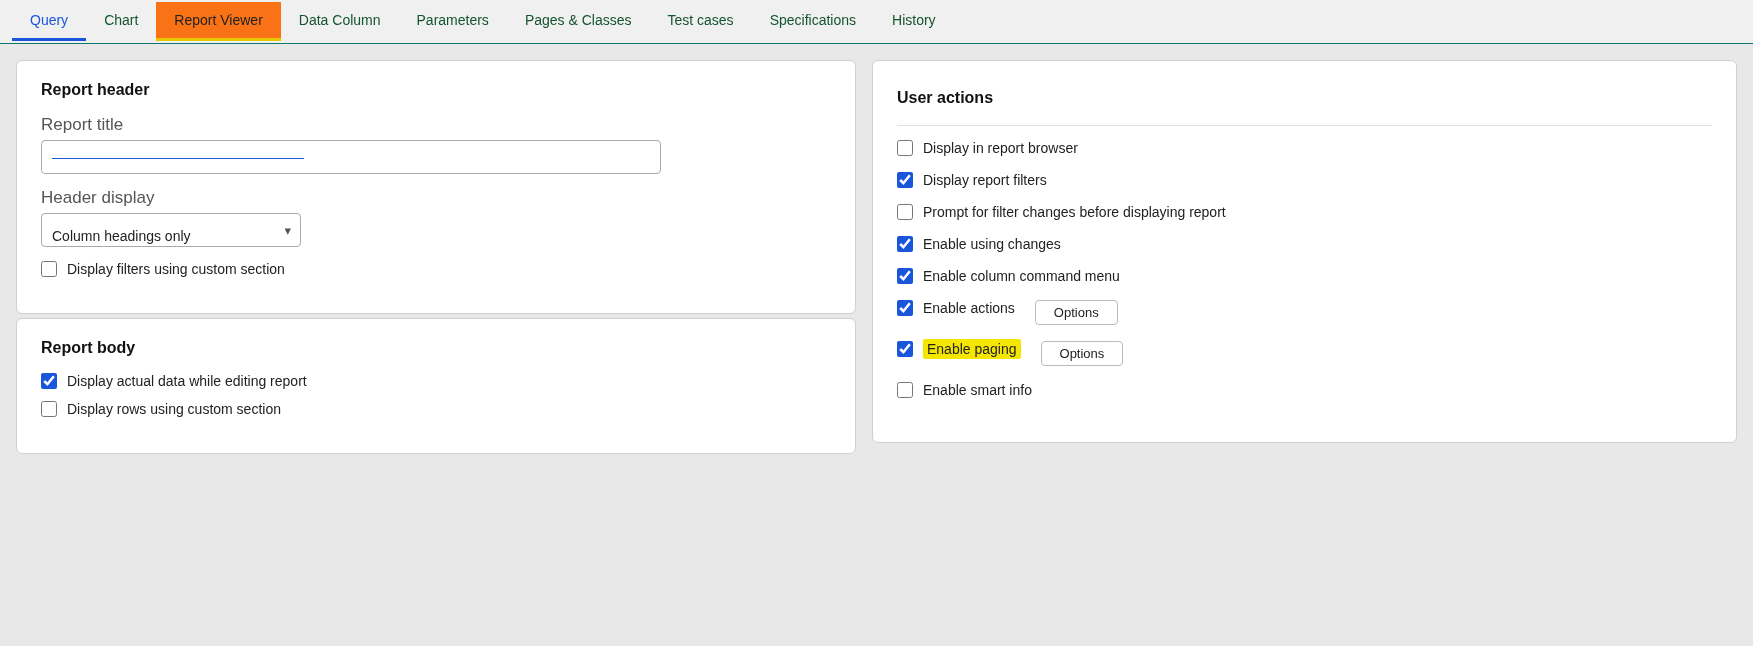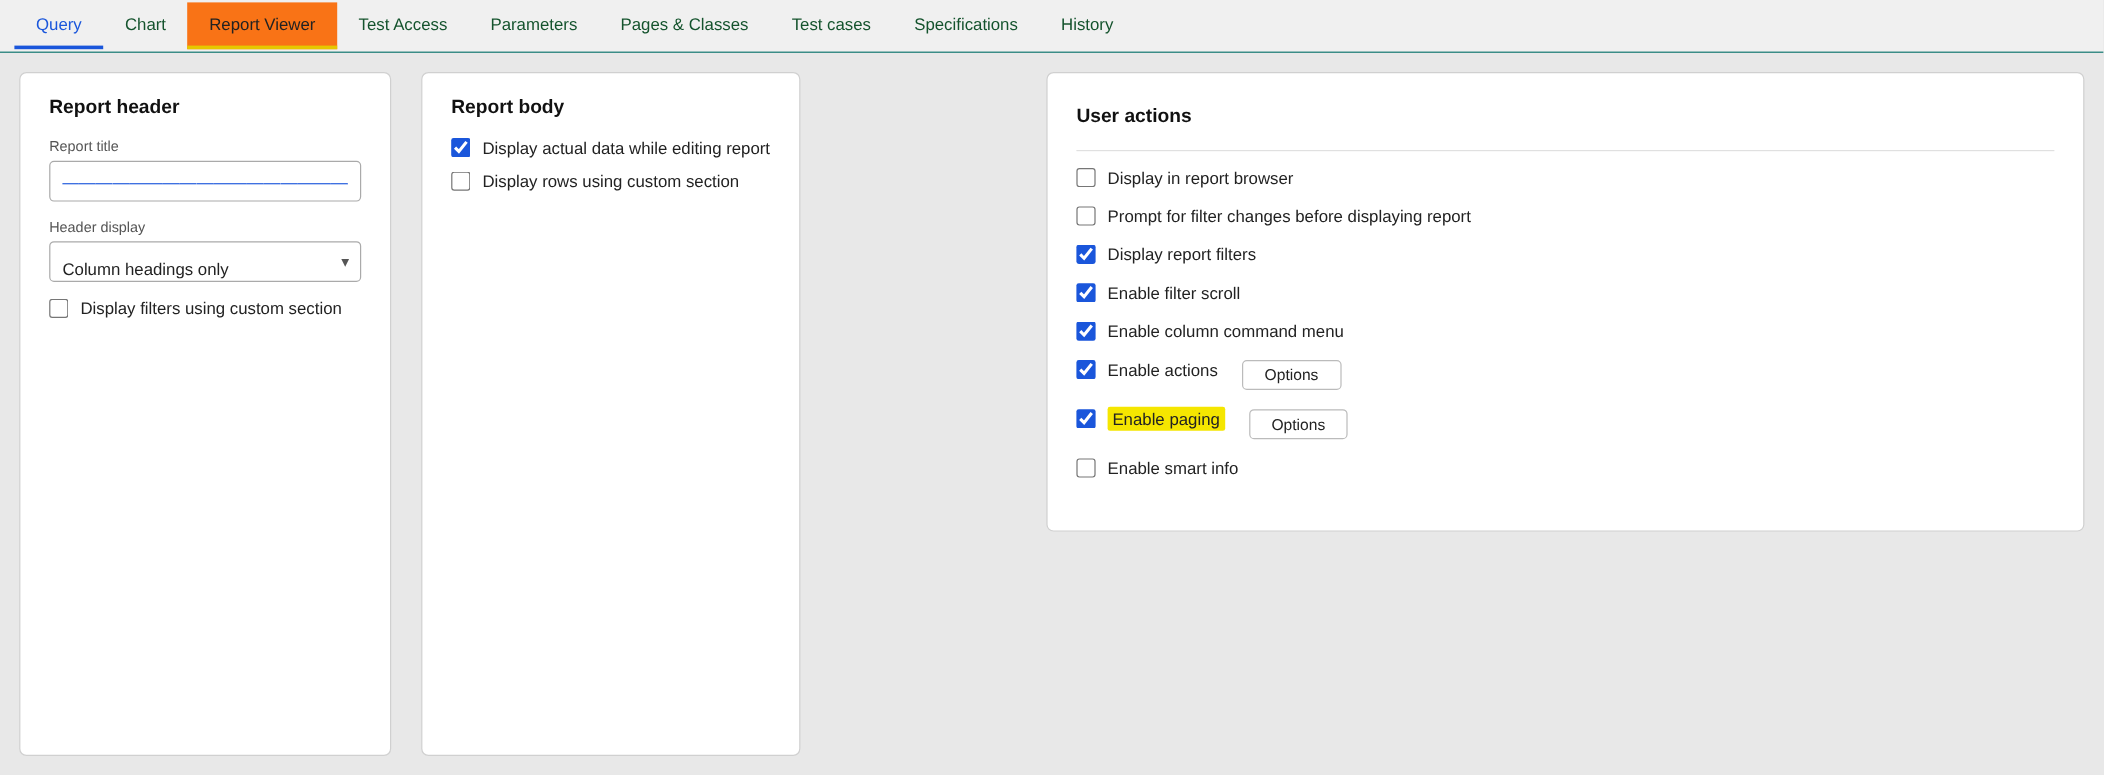--- a/index.html
+++ b/index.html
@@ -49,21 +49,22 @@
       gap: 0;
       padding: 16px;
       gap: 16px;
       height: calc(100vh - 44px);
     }
 
     
     .left-panel {
       flex: 1;
       display: flex;
-      gap: 25px;
+      flex-direction: column;
+      gap: 4px;
       max-width: 840px;
     }
 
     
     .right-panel {
       flex: 1;
       min-width: 480px;
     }
 
     
@@ -75,21 +76,21 @@
     }
 
     .section-title {
       font-size: 16px;
       font-weight: 600;
       color: #111;
       margin-bottom: 16px;
     }
 
     .field-label {
-      font-size: 12px;
+      font-size: 17px;
       color: #555;
       margin-bottom: 5px;
     }
 
     .text-input {
       width: 100%;
       max-width: 620px;
       height: 34px;
       border: 1px solid #aaa;
       border-radius: 4px;
@@ -201,21 +202,21 @@
       margin: 6px 0 14px 0;
     }
   </style>
 </head>
 <body>
 
 <div class="tab-bar">
   <div class="tab active-blue">Query</div>
   <div class="tab">Chart</div>
   <div class="tab active-yellow">Report Viewer</div>
-  <div class="tab">Test Access</div>
+  <div class="tab">Data Column</div>
   <div class="tab">Parameters</div>
   <div class="tab">Pages &amp; Classes</div>
   <div class="tab">Test cases</div>
   <div class="tab">Specifications</div>
   <div class="tab">History</div>
 </div>
 
 <div class="main-content">
 
   <div class="left-panel">
@@ -262,32 +263,32 @@
     <div class="user-actions-box">
       <div class="ua-title">User actions</div>
       <div class="separator"></div>
 
       <div class="ua-row">
         <input type="checkbox" id="chk-ua-0" style="">
         <label for="chk-ua-0">Display in report browser</label>
       </div>
 
       <div class="ua-row">
+        <input type="checkbox" id="chk-ua-2" checked="" style="">
+        <label for="chk-ua-2">Display report filters</label>
+      </div>
+
+      <div class="ua-row">
         <input type="checkbox" id="chk-ua-1" style="">
         <label for="chk-ua-1">Prompt for filter changes before displaying report</label>
       </div>
 
       <div class="ua-row">
-        <input type="checkbox" id="chk-ua-2" checked="" style="">
-        <label for="chk-ua-2">Display report filters</label>
-      </div>
-
-      <div class="ua-row">
         <input type="checkbox" id="chk-ua-3" checked="" style="">
-        <label for="chk-ua-3">Enable filter scroll</label>
+        <label for="chk-ua-3">Enable using changes</label>
       </div>
 
       <div class="ua-row">
         <input type="checkbox" id="chk-ua-4" checked="" style="">
         <label for="chk-ua-4">Enable column command menu</label>
       </div>
 
       <div class="ua-row">
         <input type="checkbox" id="chk-ua-5" checked="" style="">
         <label for="chk-ua-5">Enable actions</label>

